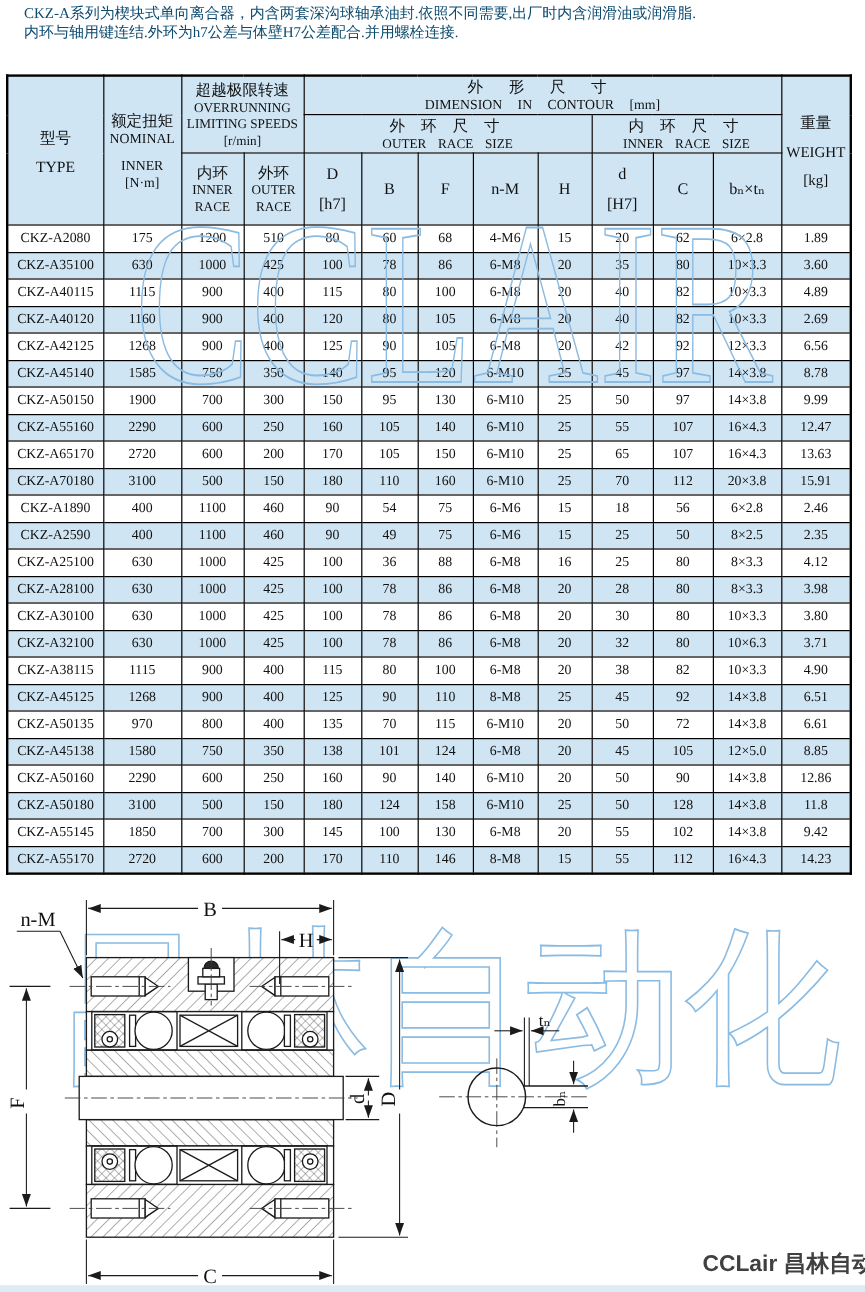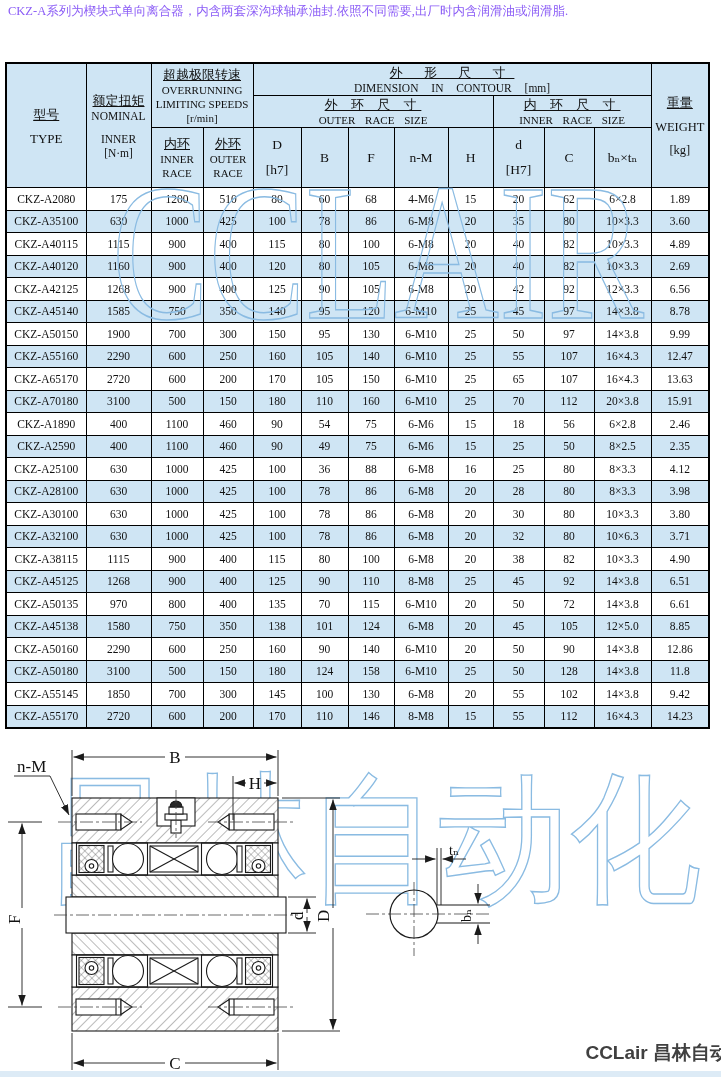--- a/index.html
+++ b/index.html
@@ -1,27 +1,27 @@
 <!DOCTYPE html>
 <html><head>
 <meta charset="utf-8">
 <style>
   html,body{margin:0;padding:0;background:#fff;}
   .page{position:relative;width:721px;height:1077px;background:#ffffff;overflow:hidden;
         font-family:"Liberation Serif","DejaVu Serif",serif;color:#111;}
-  .intro{position:absolute;top:3px;left:8px;font-size:12.5px;line-height:16px;color:#8b5cf6;}
+  .intro{position:absolute;top:3px;left:20px;font-size:12.5px;line-height:16px;color:#0c4a6e;}
   .intro p{margin:0;}
   
   table.spec{position:absolute;top:62px;left:5px;width:703px;border-collapse:collapse;
              table-layout:fixed;border:2px solid #000;}
   table.spec th,table.spec td{border:1px solid #000;text-align:center;vertical-align:middle;
              padding:0;font-weight:normal;overflow:hidden;}
   table.spec thead th{background:#cfe5f4;}
   .hl span{display:block;}
-  .zh{font-size:13px;line-height:17px;text-decoration:underline;}
+  .zh{font-size:13px;line-height:17px;}
   .en{font-size:11.5px;line-height:14px;}
   .sub{font-size:11px;line-height:14px;}
   .zh-wide{letter-spacing:9px;}
   .en-wide{word-spacing:10px;}
   .leaf{font-size:13.5px;line-height:16px;}
   .gap{height:9px;display:block;}
   tbody td{font-size:11.5px;height:21.5px;background:#fff;}
   tr.alt td{background:#cfe5f4;}
   
   .wm-table{position:absolute;left:0;top:118px;pointer-events:none;}
@@ -34,20 +34,21 @@
   svg text.dim{font-family:"Liberation Serif","DejaVu Serif",serif;font-size:17px;fill:#111;}
   svg text.dim-s{font-family:"Liberation Serif","DejaVu Serif",serif;font-size:14px;fill:#111;}
 </style>
 </head>
 <body>
 
 <div class="page">
 
   <div class="intro">
     <p>CKZ-A系列为楔块式单向离合器，内含两套深沟球轴承油封.依照不同需要,出厂时内含润滑油或润滑脂.</p>
+    <p>内环与轴用键连结.外环为h7公差与体壁H7公差配合.并用螺栓连接.</p>
   </div>
 
   <table class="spec">
     <colgroup>
       <col style="width:80px">
         <col style="width:65px">
         <col style="width:52px">
         <col style="width:50px">
       <col style="width:48px">
         <col style="width:47px">

